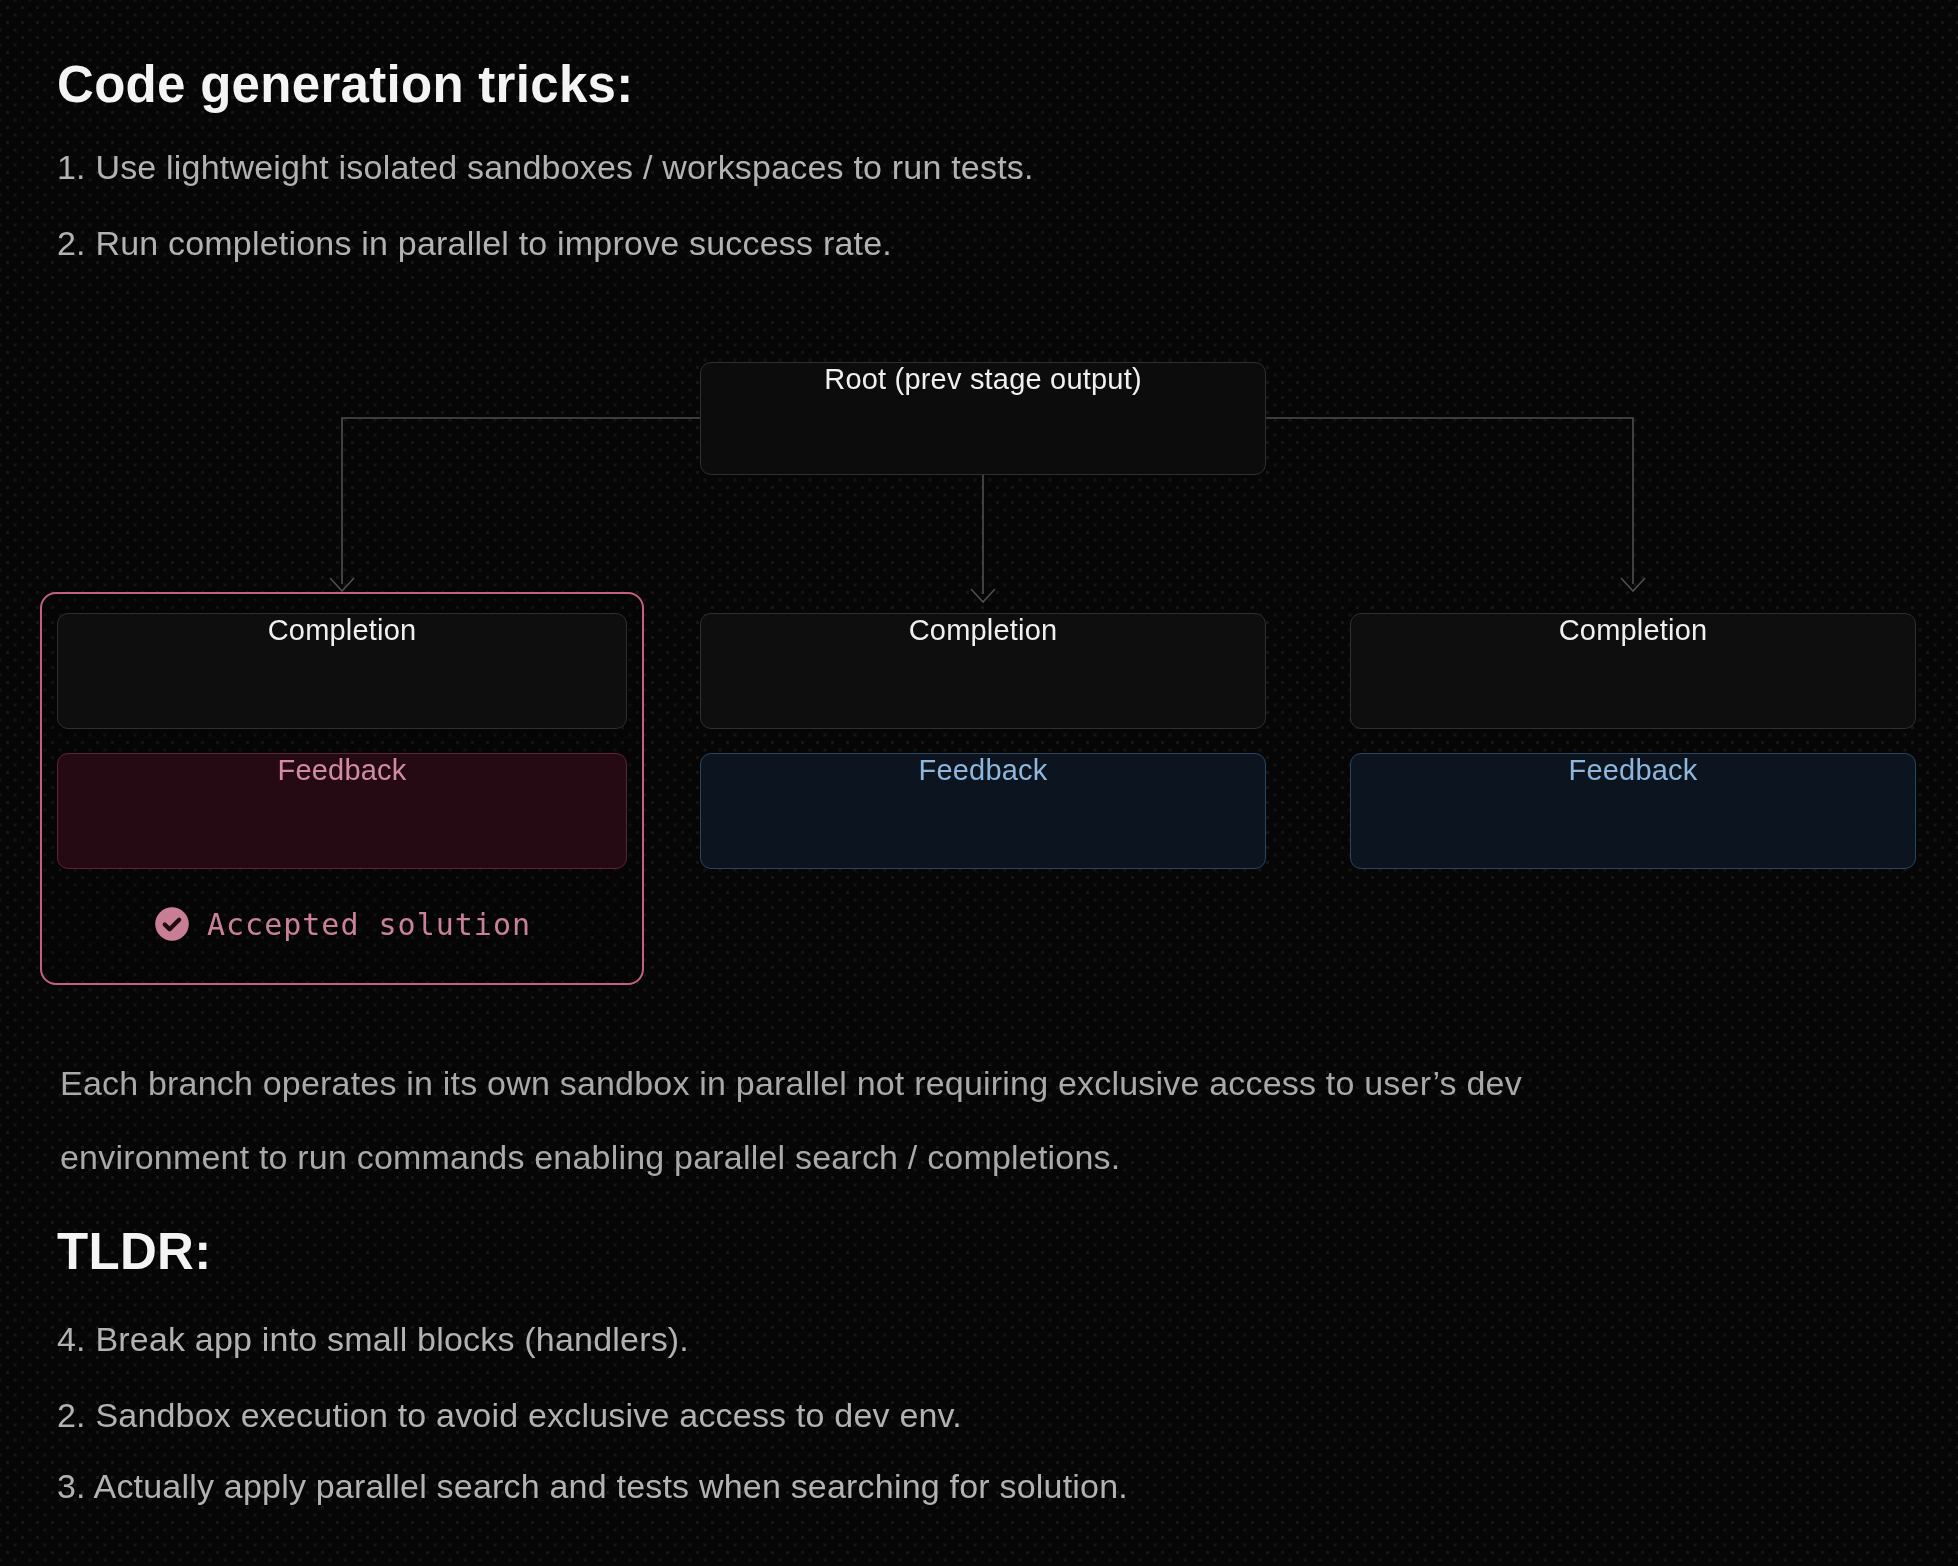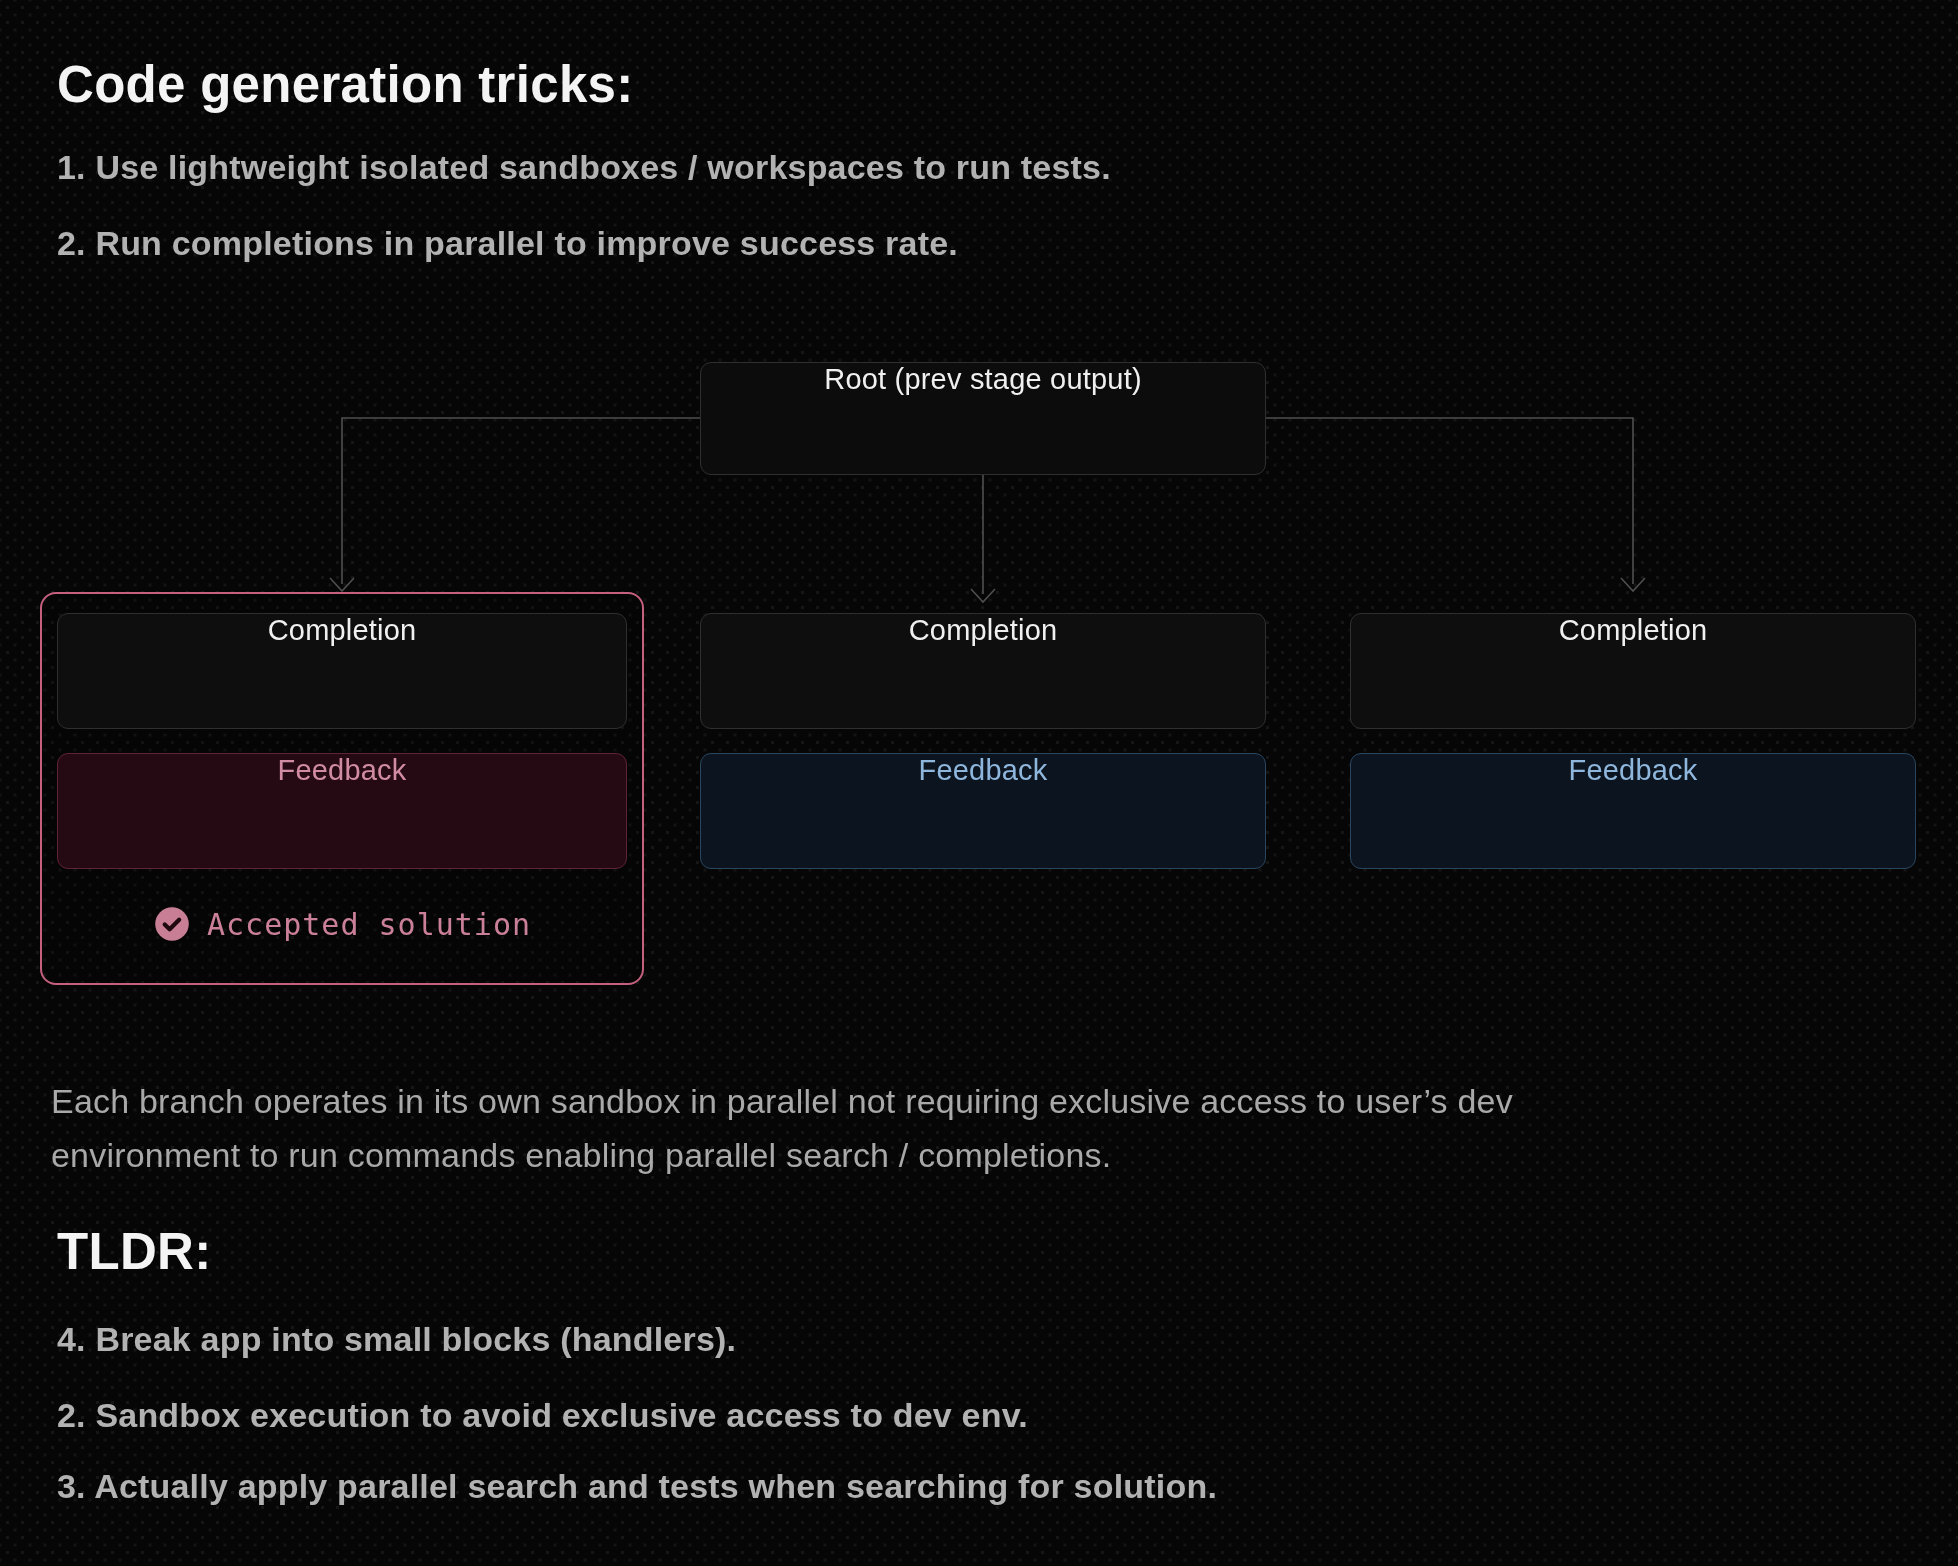--- a/index.html
+++ b/index.html
@@ -34,21 +34,21 @@
   .page-title{
     left:57px;
     font-size:51px;
     font-weight:700;
     color:#f4f4f4;
     letter-spacing:0.3px;
   }
   .list-item{
     left:57px;
     font-size:34px;
-    font-weight:700;
+    font-weight:400;
     color:#b2b2b2;
     letter-spacing:0.2px;
   }
   .node{
     display:flex;
     align-items:flex-start;
     justify-content:center;
     border-radius:11px;
     font-size:29px;
     letter-spacing:0.2px;
@@ -83,27 +83,26 @@
     color:#cb8099;
     letter-spacing:1px;
   }
   .connectors{
     position:absolute;
     left:0;top:0;
     width:1958px;height:1566px;
     pointer-events:none;
   }
   .paragraph{
-    left:51px;
+    left:60px;
     width:1530px;
     font-size:34px;
-    line-height:54px;
+    line-height:74px;
     color:#a9a9a9;
     letter-spacing:0.2px;
-    margin-top:28px;
   }
 </style>
 </head>
 <body>
 
 <div class="page">
 
   <div class="abs page-title" style="top:55px;">Code generation tricks:</div>
   <div class="abs list-item" style="top:148px;">1. Use lightweight isolated sandboxes / workspaces to run tests.</div>
   <div class="abs list-item" style="top:224px;">2. Run completions in parallel to improve success rate.</div>

